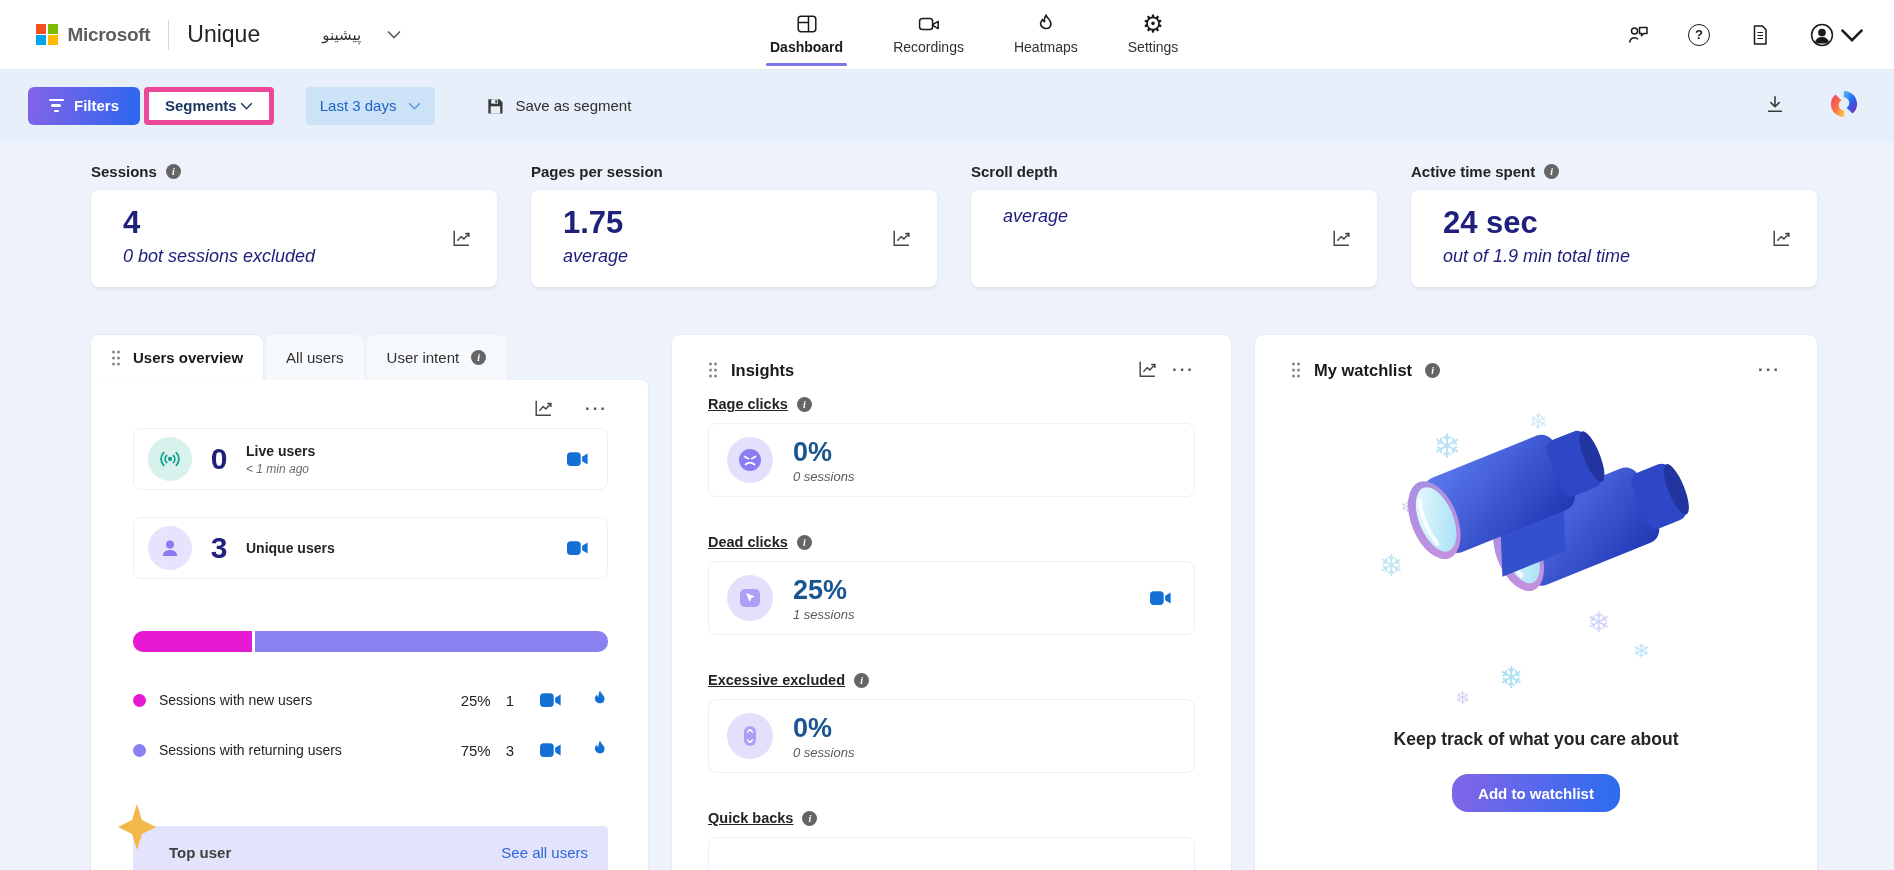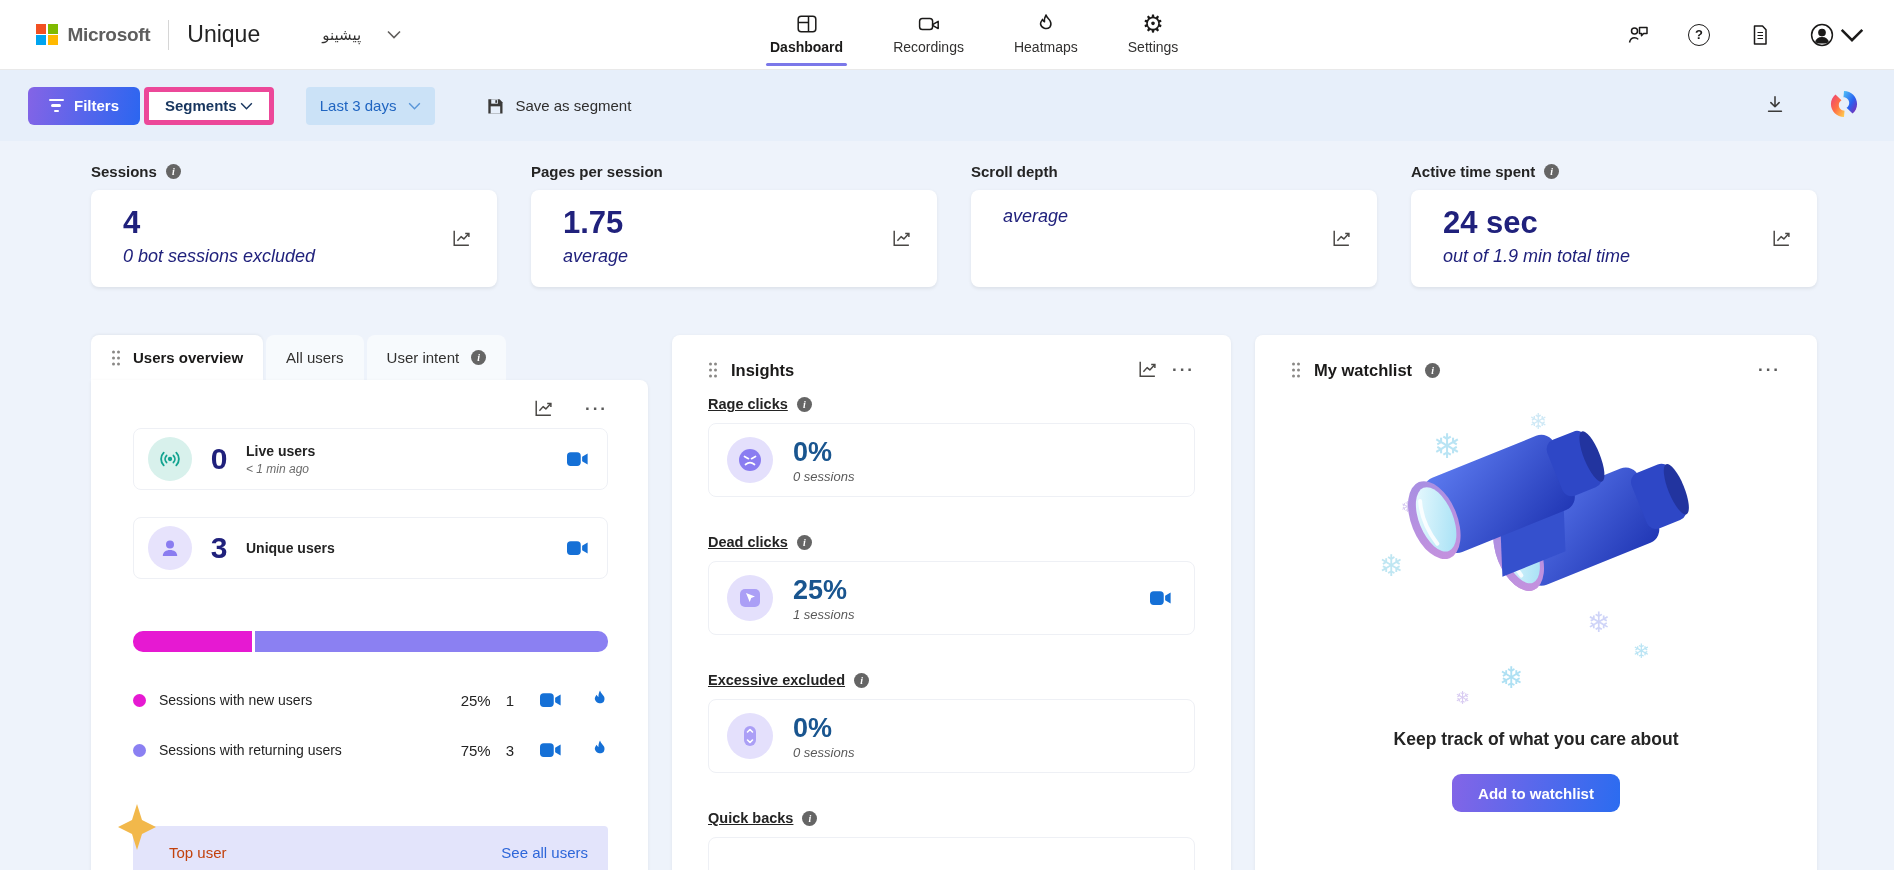--- a/index.html
+++ b/index.html
@@ -113,21 +113,21 @@
   .legend-dot { width:13px; height:13px; border-radius:50%; margin-right:13px; flex:0 0 auto; }
   .dot-new { background:#e619d2; } .dot-returning { background:#8b80f2; }
   .legend-label { font-size:14px; color:#242424; }
   .legend-pct { font-size:15px; color:#242424; margin-right:15px; }
   .legend-count { font-size:15px; color:#242424; margin-right:26px; }
   .legend-row .video-btn { margin-right:30px; }
   .flame-btn svg { width:16px; height:20px; display:block; }
 
   .top-user-bar { margin-top:62px; height:52px; background:#e3e4fb; border-radius:4px; position:relative;
     display:flex; align-items:center; padding:0 20px 0 36px; }
-  .top-user-label { font-size:15px; font-weight:400; color:#c2410c; }
+  .top-user-label { font-size:15px; font-weight:700; color:#404040; }
   .see-all-link { margin-left:auto; font-size:15px; color:#2d66d9; }
   .sparkle { position:absolute; left:-17px; top:-24px; }
 
   
   .card-pad { padding:0 36px; }
   .card-head { height:34px; margin-top:18px; display:flex; align-items:center; gap:13px; }
   .card-title { font-size:16.5px; font-weight:700; color:#1b1a19; }
   .head-spacer { flex:1; }
   .insight-label-row { display:flex; align-items:center; gap:9px; margin-top:34px; height:22px; }
   .insight-label-row.first { margin-top:6px; }
@@ -137,21 +137,21 @@
   .icon-circle.insight { background:#e4e0fc; width:46px; height:46px; }
   .insight-val { font-size:27px; font-weight:700; color:#19558f; line-height:30px; }
   .insight-sub { font-size:13px; font-style:italic; color:#595959; margin-top:2px; }
   .insight-box.empty { height:60px; }
 
   
   .illustration { position:relative; width:330px; height:300px; margin:24px auto 0; }
   .flake { position:absolute; line-height:1; }
   .watch-msg { text-align:center; font-size:17.5px; font-weight:700; color:#242424; margin-top:18px; }
   .watch-btn-row { display:flex; justify-content:center; margin-top:24px; }
-  .add-watch-btn { height:38px; padding:0 26px; border-radius:9px; color:#fff; font-size:15px; font-weight:700;
+  .add-watch-btn { height:38px; padding:0 26px; border-radius:16px; color:#fff; font-size:15px; font-weight:700;
     background:linear-gradient(100deg,#8365e7 0%,#2b6cf0 100%); }
 </style>
 </head>
 <body>
 
 <svg width="0" height="0" style="position:absolute">
   <defs>
     <linearGradient id="tubeG" x1="0" y1="0" x2="1" y2="1">
       <stop offset="0" stop-color="#5d7bf0"></stop>
         <stop offset="1" stop-color="#2036b4"></stop>

